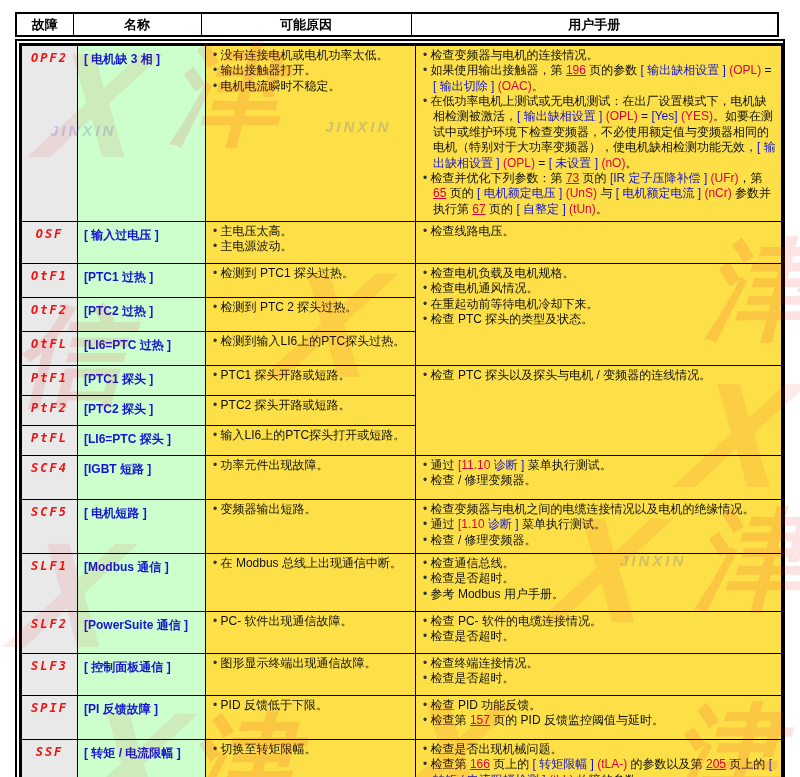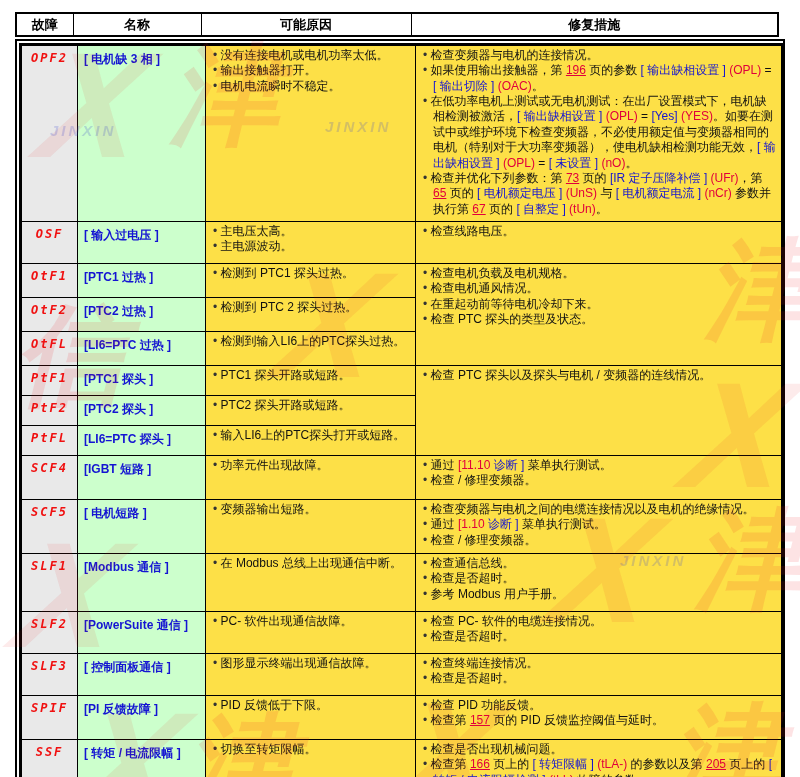--- a/index.html
+++ b/index.html
@@ -62,21 +62,21 @@
         <col class="c1">
         <col class="c2">
         <col class="c3">
         <col class="c4">
       </colgroup>
     <tbody>
         <tr>
       <td>故障</td>
       <td>名称</td>
       <td>可能原因</td>
-      <td>修复措施</td>
+      <td>用户手册</td>
     </tr>
   </tbody>
     </table>
 
   <div class="data-frame">
     <table class="data-table">
       <colgroup>
           <col class="c1">
           <col class="c2">
           <col class="c3">

